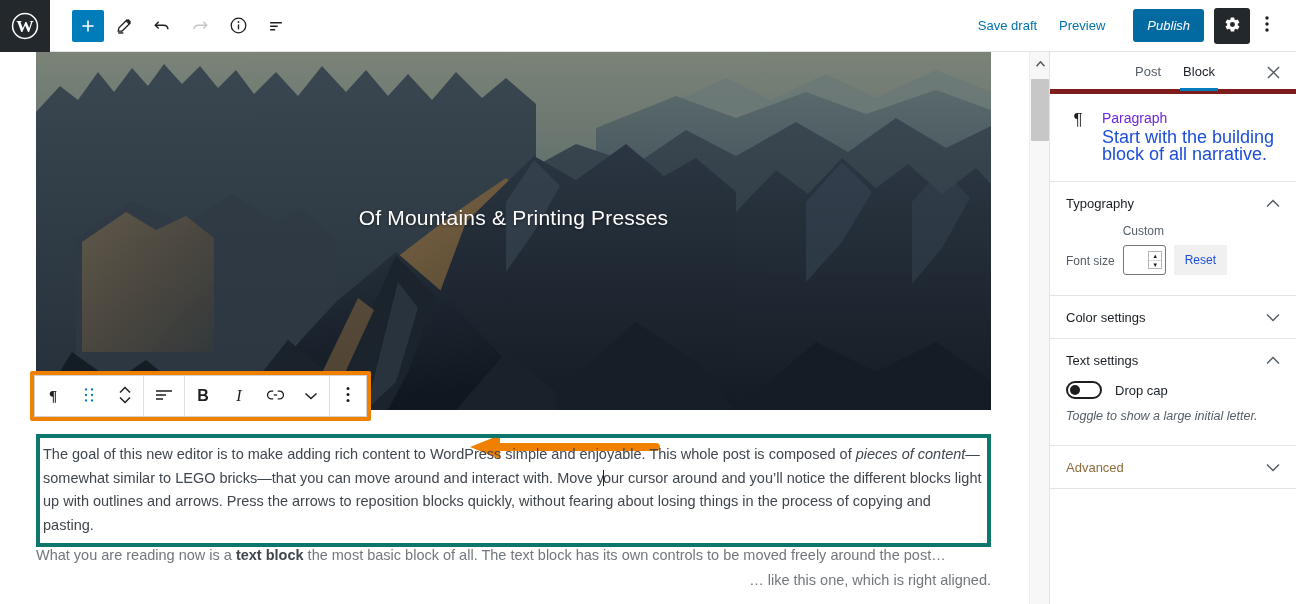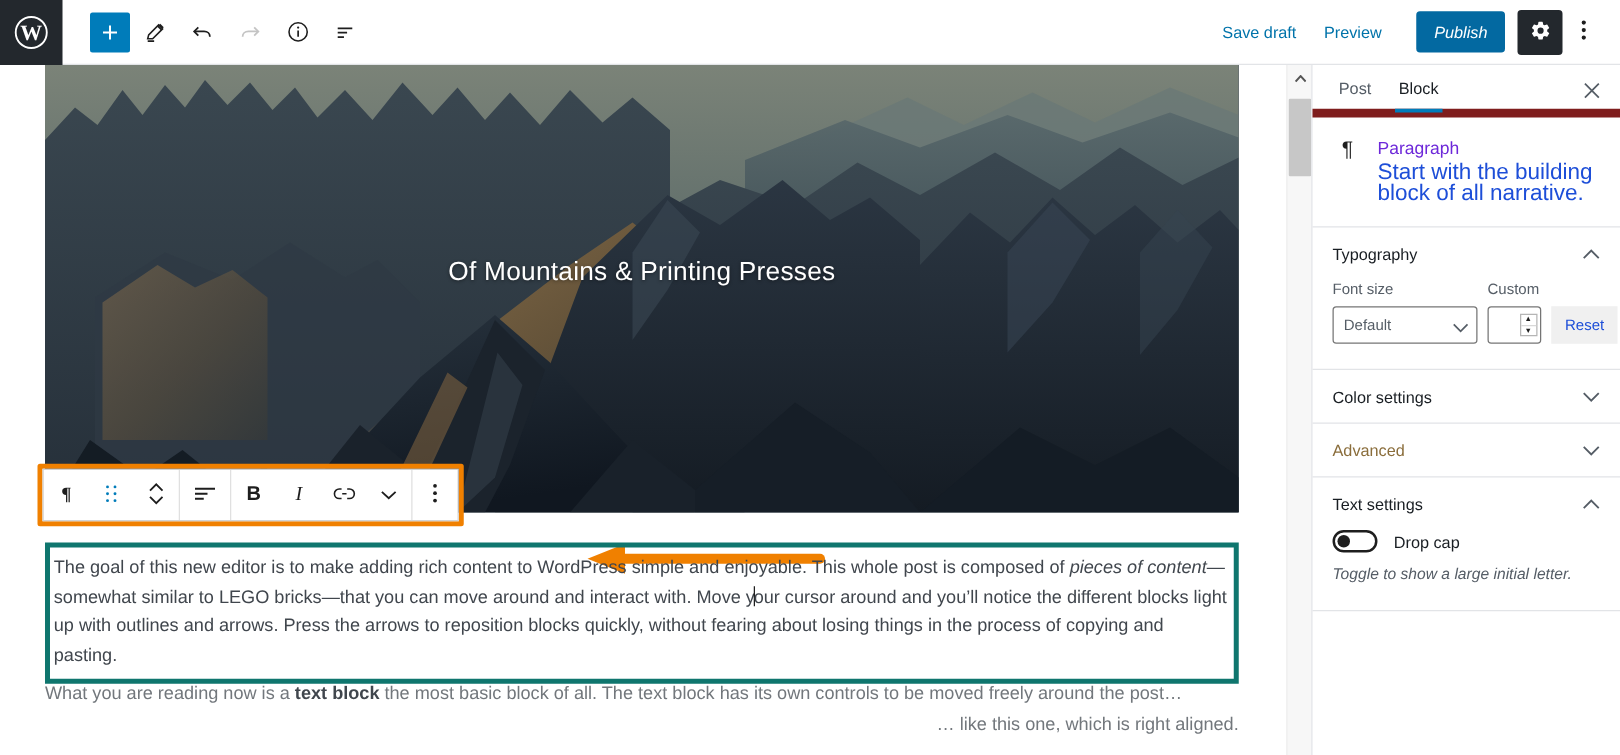--- a/index.html
+++ b/index.html
@@ -138,22 +138,23 @@
     background: #c7c7c7; border-radius: 1px; cursor: pointer;
   }
 
   
   .sidebar {
     position: absolute; top: 52px; left: 1049px; width: 247px; height: 552px;
     background: #ffffff; border-left: 1px solid #e2e4e7;
   }
   .sb-tabs {
     display: flex; align-items: center; height: 42px;
-    border-bottom: 7px solid #7f1d1d; padding: 0 6px 0 10px;
+    border-bottom: 5px solid #7f1d1d; padding: 0 6px 0 10px;
     position: relative;
+    justify-content: center;
   }
   .sb-tab {
     background: none; border: none; cursor: pointer;
     font-size: 13px; color: #555d66; padding: 12px 11px 11px 11px;
     position: relative; font-family: "Liberation Sans", sans-serif;
   }
   .sb-tab.active { color: #191e23; }
   .sb-tab.active::after {
     content: ""; position: absolute; left: 8px; right: 8px; bottom: -1px;
     height: 3px; background: #007cba;
@@ -514,30 +515,20 @@
         <span class="chev">
           <svg width="14" height="9" viewBox="0 0 14 9" aria-hidden="true">
               <path d="M1 7.5L7 1.5l6 6" fill="none" stroke="#555d66" stroke-width="1.5"></path>
             </svg>
         </span>
       </button>
       <div class="panel-body">
         <div class="fs-row">
           <div>
             <label class="fs-col-label">Font size</label>
-            <div class="fs-select-wrap">
-              <select class="fs-select">
-                <option>Default</option>
-              </select>
-              <span class="fs-select-chev">
-                <svg width="13" height="9" viewBox="0 0 13 9" aria-hidden="true">
-                    <path d="M1 1.5L6.5 7l5.5-5.5" fill="none" stroke="#555d66" stroke-width="1.4"></path>
-                  </svg>
-              </span>
-            </div>
           </div>
           <div>
             <label class="fs-col-label">Custom</label>
             <div class="spin-wrap">
               <input class="spin-input" type="text" value="" style="">
               <span class="spinner">
                 <span class="sp">▲</span>
                 <span class="sp">▼</span>
               </span>
             </div>
@@ -553,43 +544,43 @@
         <span class="chev">
           <svg width="14" height="9" viewBox="0 0 14 9" aria-hidden="true">
               <path d="M1 1.5L7 7.5l6-6" fill="none" stroke="#555d66" stroke-width="1.5"></path>
             </svg>
         </span>
       </button>
     </div>
 
     <div class="panel">
       <button class="panel-head">
-        <span class="panel-title adv-label">Advanced</span>
-        <span class="chev">
-          <svg width="14" height="9" viewBox="0 0 14 9" aria-hidden="true">
-              <path d="M1 1.5L7 7.5l6-6" fill="none" stroke="#555d66" stroke-width="1.5"></path>
-            </svg>
-        </span>
-      </button>
-    </div>
-
-    <div class="panel">
-      <button class="panel-head">
         <span class="panel-title">Text settings</span>
         <span class="chev">
           <svg width="14" height="9" viewBox="0 0 14 9" aria-hidden="true">
               <path d="M1 7.5L7 1.5l6 6" fill="none" stroke="#555d66" stroke-width="1.5"></path>
             </svg>
         </span>
       </button>
       <div class="panel-body">
         <div class="toggle-row">
           <span class="toggle">
             <span class="knob"></span>
           </span>
           <span class="toggle-label">Drop cap</span>
         </div>
         <div class="help-text">Toggle to show a large initial letter.</div>
       </div>
     </div>
 
+    <div class="panel">
+      <button class="panel-head">
+        <span class="panel-title adv-label">Advanced</span>
+        <span class="chev">
+          <svg width="14" height="9" viewBox="0 0 14 9" aria-hidden="true">
+              <path d="M1 1.5L7 7.5l6-6" fill="none" stroke="#555d66" stroke-width="1.5"></path>
+            </svg>
+        </span>
+      </button>
+    </div>
+
   </div>
 </div>
 
 </body></html>

